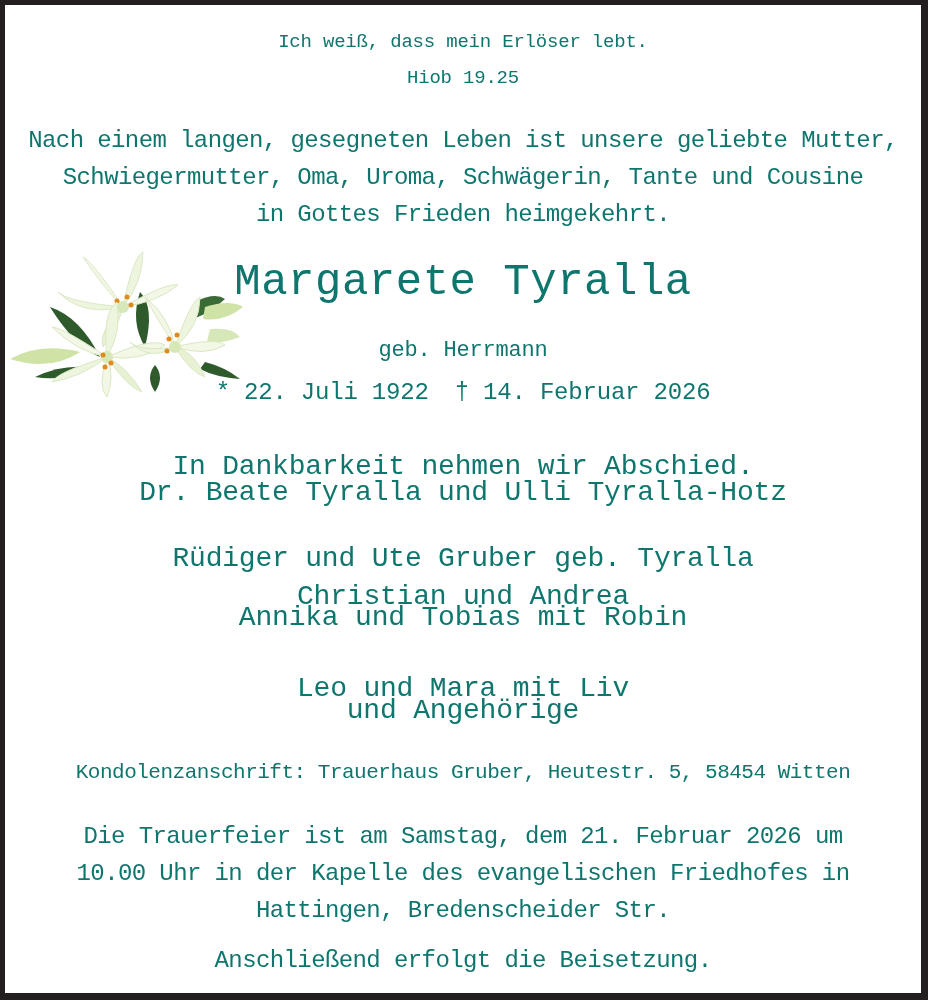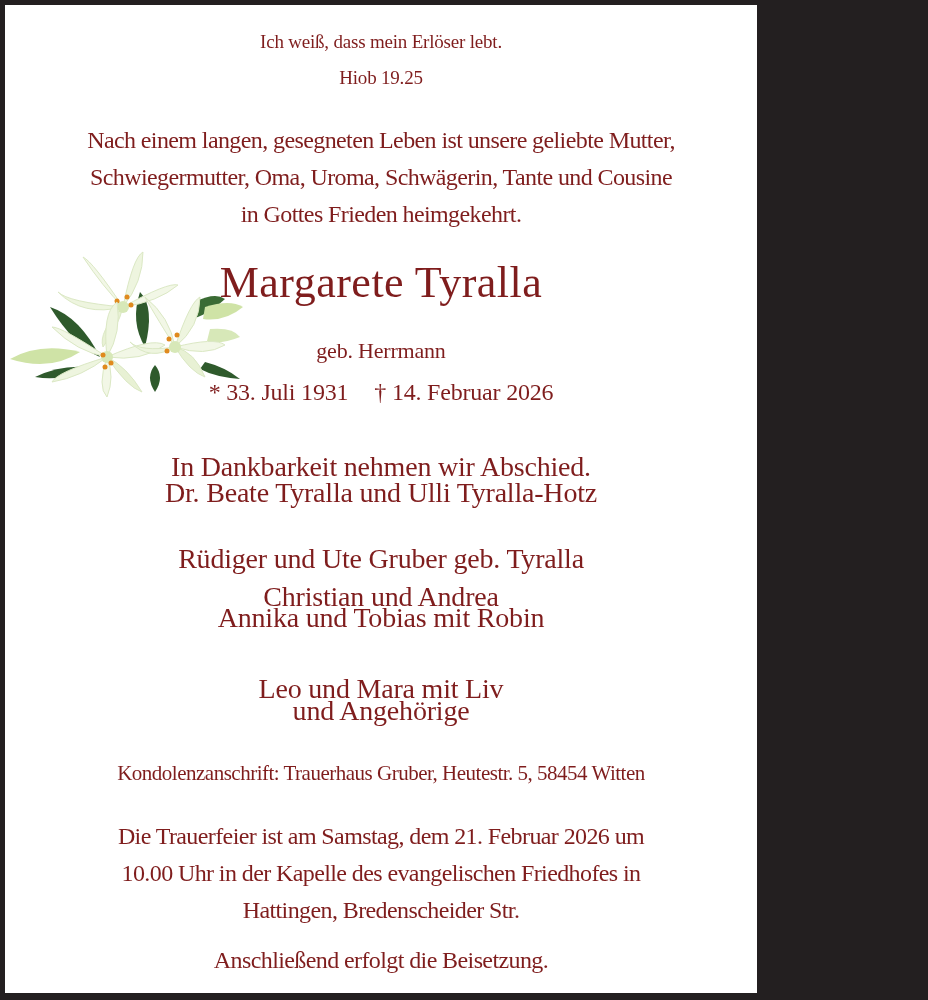--- a/index.html
+++ b/index.html
@@ -10,25 +10,25 @@
     body {
       width: 928px;
       height: 1000px;
       position: relative;
       overflow: hidden;
     }
     .page {
       position: absolute;
       left: 5px;
       top: 5px;
-      width: 752px;
+      width: 916px;
       height: 988px;
       background: #ffffff;
-      color: #7f1d1d;
-      font-family: Liberation Serif, serif;
+      color: #0f766e;
+      font-family: Liberation Mono, monospace;
     }
     .line {
       position: absolute;
       left: 0;
       width: 100%;
       text-align: center;
       white-space: nowrap;
       letter-spacing: -0.2px;
     }
     .motto { font-size: 19px; }
@@ -112,21 +112,21 @@
       <circle cx="0" cy="0" r="6" fill="#d7e8b8"></circle>
       <circle cx="-6" cy="-8" r="2.5" fill="#e08a1e"></circle>
       <circle cx="2" cy="-12" r="2.5" fill="#e08a1e"></circle>
       <circle cx="-8" cy="4" r="2.5" fill="#e08a1e"></circle>
     </g>
   </svg>
 
   <div class="line name" style="top:252px;">Margarete Tyralla</div>
   <div class="line nee" style="top:333px;">geb. Herrmann</div>
   <div class="line dates" style="top:374px;">
-    <span>* 33. Juli 1931</span><span class="gap"></span><span>† 14. Februar 2026</span>
+    <span>* 22. Juli 1922</span><span class="gap"></span><span>† 14. Februar 2026</span>
   </div>
 
   <div class="line body-text" style="top:446px;">In Dankbarkeit nehmen wir Abschied.</div>
 
   <div class="line body-text" style="top:472px;">Dr. Beate Tyralla und Ulli Tyralla-Hotz</div>
   <div class="line body-text" style="top:538px;">Rüdiger und Ute Gruber geb. Tyralla</div>
   <div class="line body-text" style="top:576px;">Christian und Andrea</div>
   <div class="line body-text" style="top:597px;">Annika und Tobias mit Robin</div>
   <div class="line body-text" style="top:668px;">Leo und Mara mit Liv</div>
   <div class="line body-text" style="top:690px;text-align:center;">und Angehörige</div>

